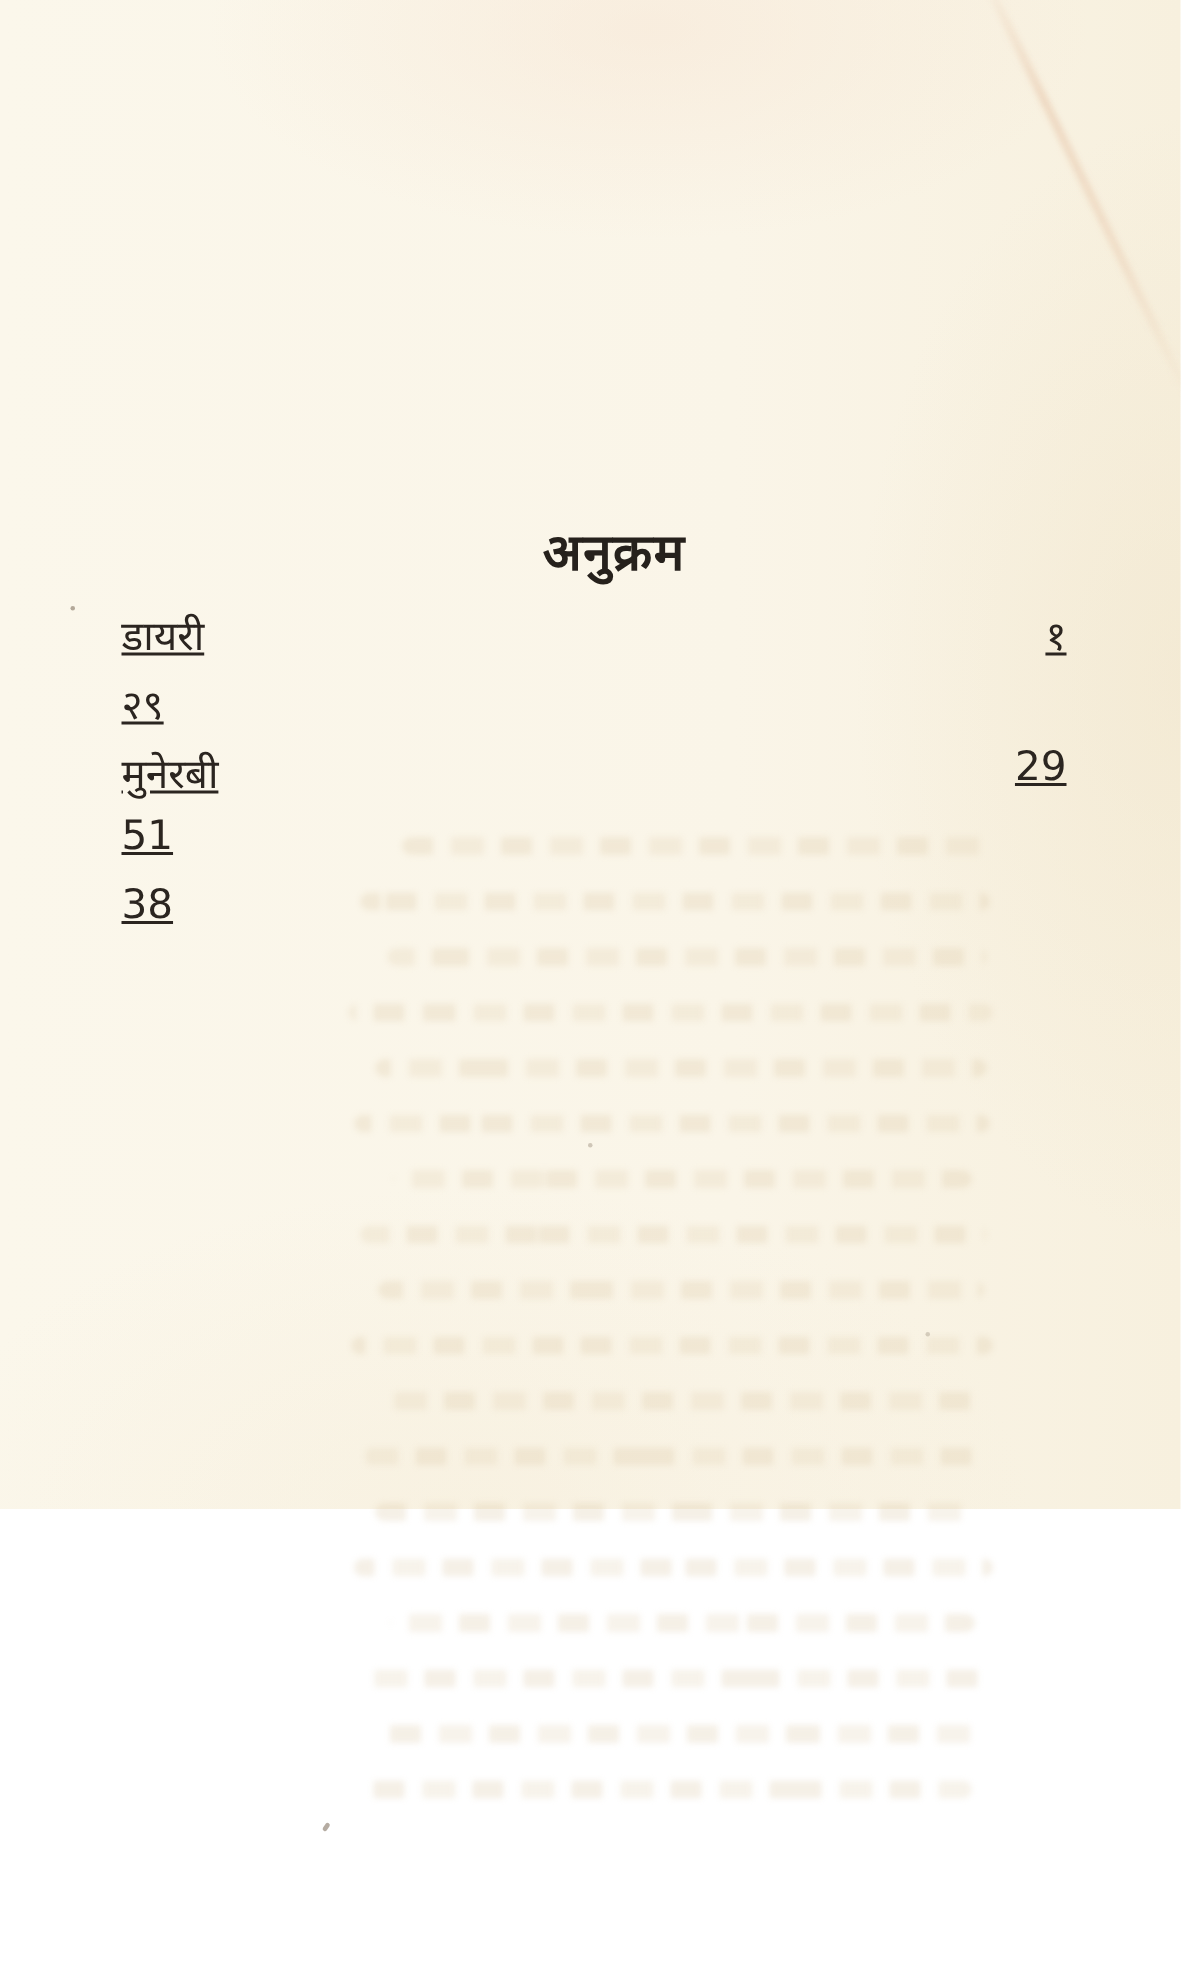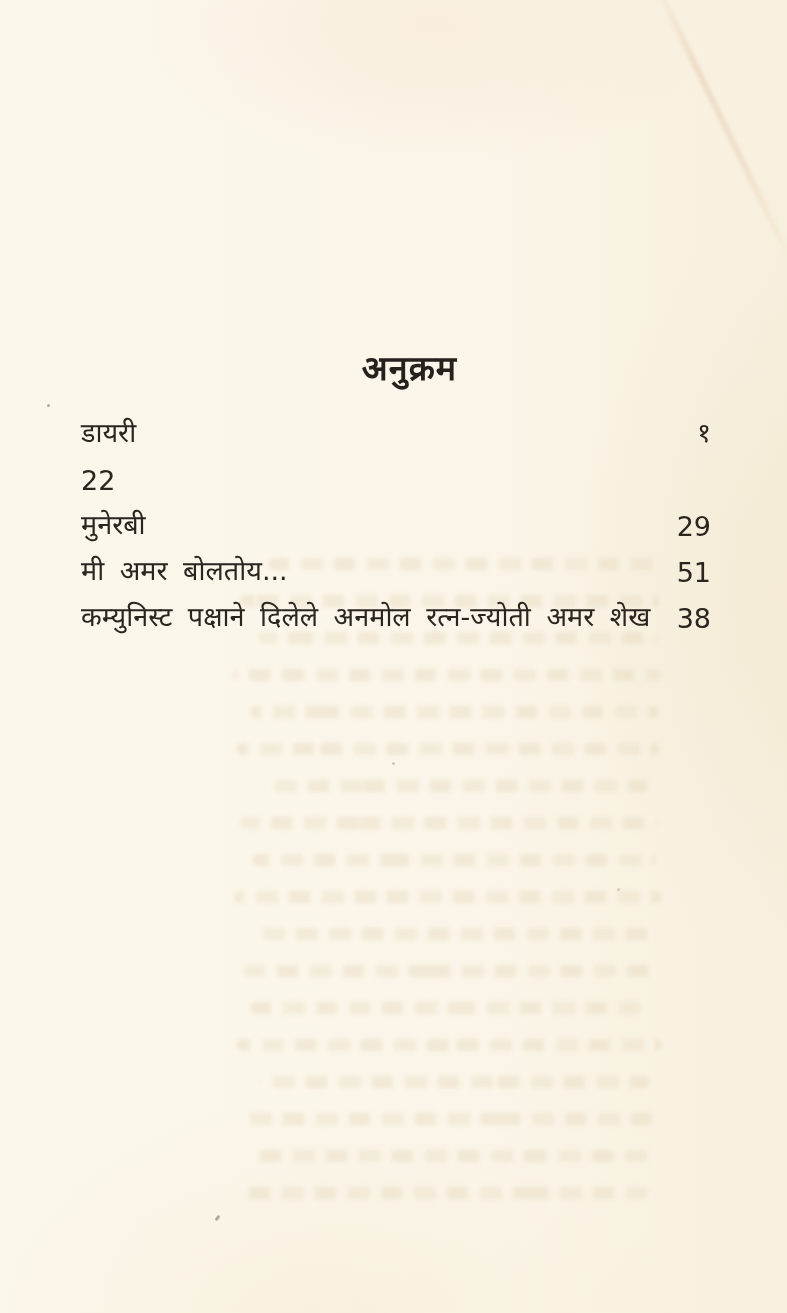--- a/index.html
+++ b/index.html
@@ -8,21 +8,21 @@
     width: 787px;
     height: 1313px;
     overflow: hidden;
     font-family: "DejaVu Sans", sans-serif;
   }
 
   .paper {
     position: absolute;
     left: 0; top: 0;
     width: 787px;
-    height: 1313px;
+    height: 1006px;
     background:
       radial-gradient(ellipse 420px 200px at 55% 2%, rgba(246,227,209,0.45), rgba(246,227,209,0) 70%),
       radial-gradient(ellipse 300px 500px at 101% 45%, rgba(240,228,202,0.5), rgba(240,228,202,0) 75%),
       radial-gradient(ellipse 500px 300px at 40% 101%, rgba(244,234,212,0.4), rgba(244,234,212,0) 75%),
       linear-gradient(to right, #fbf7eb 0%, #faf5e8 62%, #f7f0de 100%);
   }
 
   
   .crease {
     position: absolute;
@@ -89,25 +89,26 @@
     left: 81px;
     right: 76px;
     top: 404px;
     list-style: none;
     margin: 0;
     padding: 0;
   }
   .toc-row {
     display: flex;
     justify-content: space-between;
-    align-items: flex-end;
+    align-items: flex-start;
     height: 46px;
     font-size: 27px;
     color: #2b2520;
     word-spacing: 7px;
+    text-decoration: underline;
   }
   .toc-label { white-space: nowrap; }
   .toc-page  { white-space: nowrap; text-align: right; }
 </style>
 </head>
 <body>
 
 <div class="paper">
 
   <div class="ghost">
@@ -140,32 +141,30 @@
 
   <h1 class="title">अनुक्रम</h1>
 
   <ul class="toc" id="toc-list">
   <li class="toc-row">
     <span class="toc-label">डायरी</span>
     <span class="toc-page">१</span>
   </li>
 
   <li class="toc-row">
-    <span class="toc-page">22</span>
+    <span class="toc-page">२९</span>
   </li>
 
   <li class="toc-row">
     <span class="toc-label">मुनेरबी</span>
     <span class="toc-page">29</span>
   </li>
 
 
   <li class="toc-row">
-    <span class="toc-label">मी अमर बोलतोय...</span>
     <span class="toc-page">51</span>
   </li>
 
   <li class="toc-row">
-    <span class="toc-label">कम्युनिस्ट पक्षाने दिलेले अनमोल रत्न-ज्योती अमर शेख</span>
     <span class="toc-page">38</span>
   </li>
 </ul>
 </div>
 
 </body></html>

